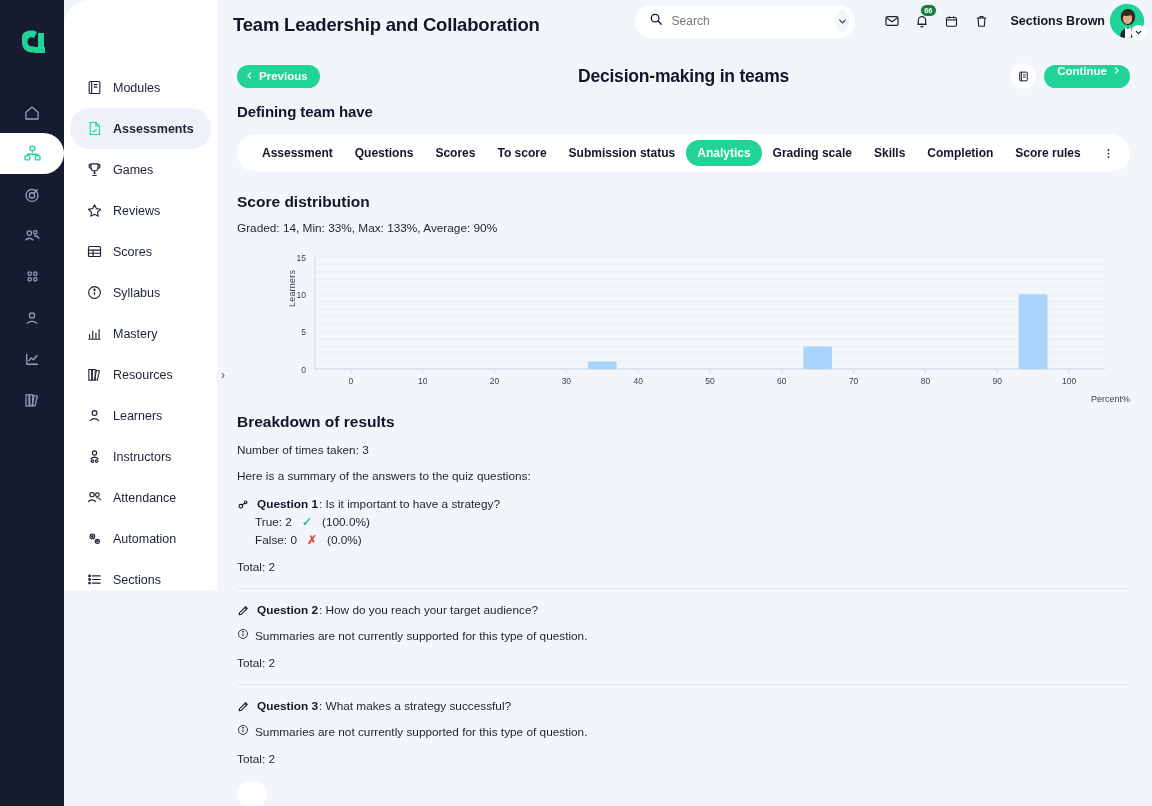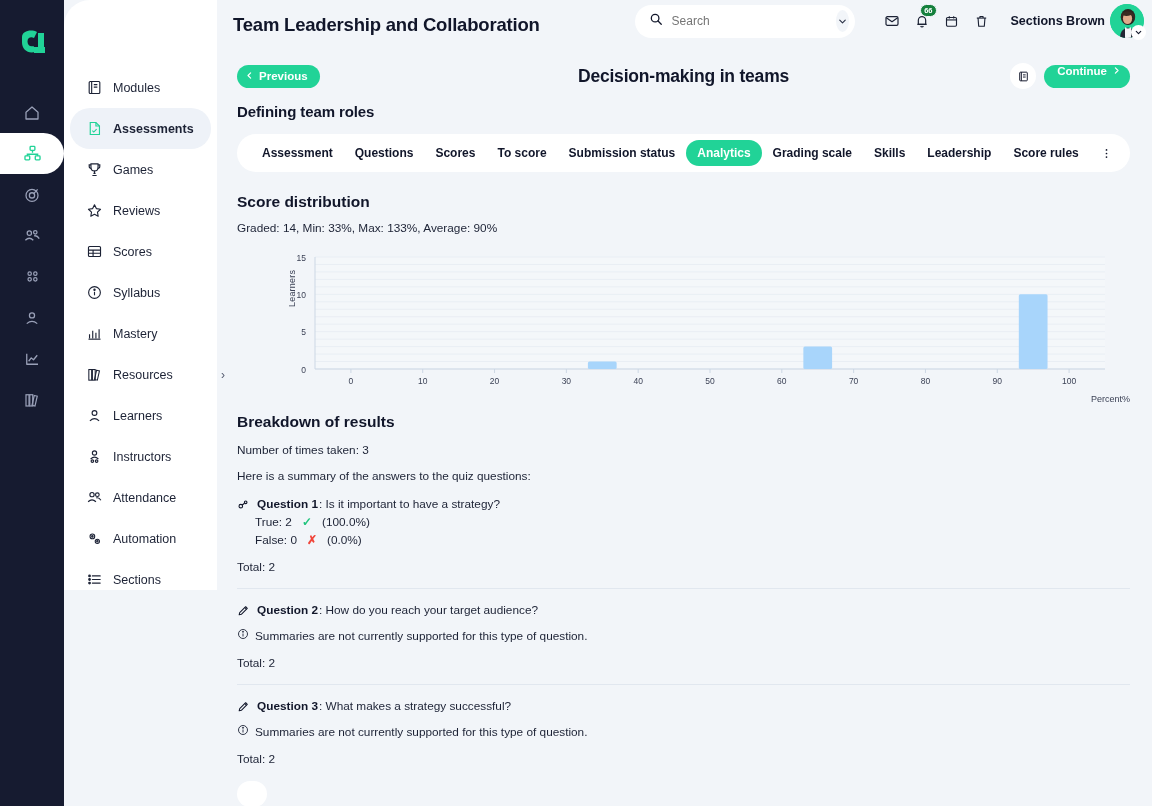--- a/index.html
+++ b/index.html
@@ -503,32 +503,32 @@
             <span>Continue</span>
             <span>
               <svg width="9" height="9" viewBox="0 0 24 24" fill="none" stroke="currentColor" stroke-width="3.2" stroke-linecap="round" stroke-linejoin="round">
                   <path d="M9 5 L16 12 L9 19"></path>
                 </svg>
             </span>
           </button>
         </div>
       </div>
 
-      <div class="subtitle">Defining team roles</div>
+      <div class="subtitle">Defining team have</div>
 
       <div class="tabs">
         <div class="tab">Assessment</div>
         <div class="tab">Questions</div>
         <div class="tab">Scores</div>
         <div class="tab">To score</div>
         <div class="tab">Submission status</div>
         <div class="tab active">Analytics</div>
         <div class="tab">Grading scale</div>
         <div class="tab">Skills</div>
-        <div class="tab">Leadership</div>
+        <div class="tab">Completion</div>
         <div class="tab">Score rules</div>
         <div class="tab-more">
           <svg width="13" height="13" viewBox="0 0 24 24" fill="currentColor">
               <circle cx="12" cy="5.5" r="1.6"></circle>
               <circle cx="12" cy="12" r="1.6"></circle>
               <circle cx="12" cy="18.5" r="1.6"></circle>
             </svg>
         </div>
       </div>
 

